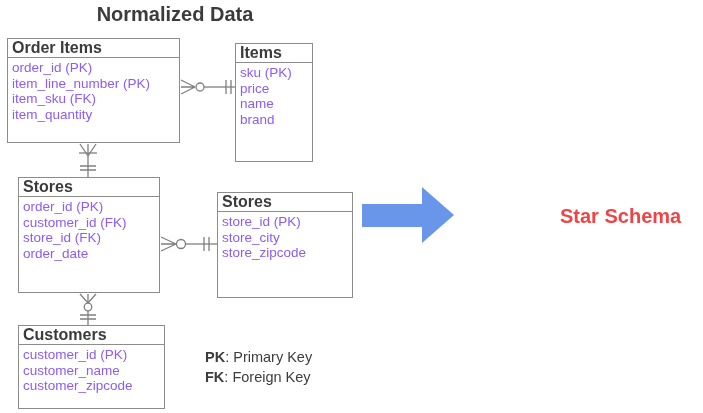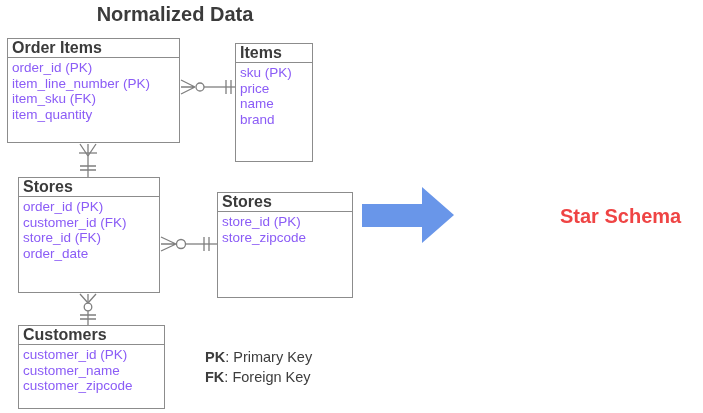--- a/index.html
+++ b/index.html
@@ -139,20 +139,21 @@
       <div class="t-field">customer_id (FK)</div>
       <div class="t-field">store_id (FK)</div>
       <div class="t-field">order_date</div>
     </div>
   </div>
 
   <div class="db-table" id="t-stores">
     <div class="t-header">Stores</div>
     <div class="t-body">
       <div class="t-field">store_id (PK)</div>
+      <div class="t-field">store_city</div>
       <div class="t-field">store_zipcode</div>
     </div>
   </div>
 
   <div class="db-table" id="t-customers">
     <div class="t-header">Customers</div>
     <div class="t-body">
       <div class="t-field">customer_id (PK)</div>
       <div class="t-field">customer_name</div>
       <div class="t-field">customer_zipcode</div>

